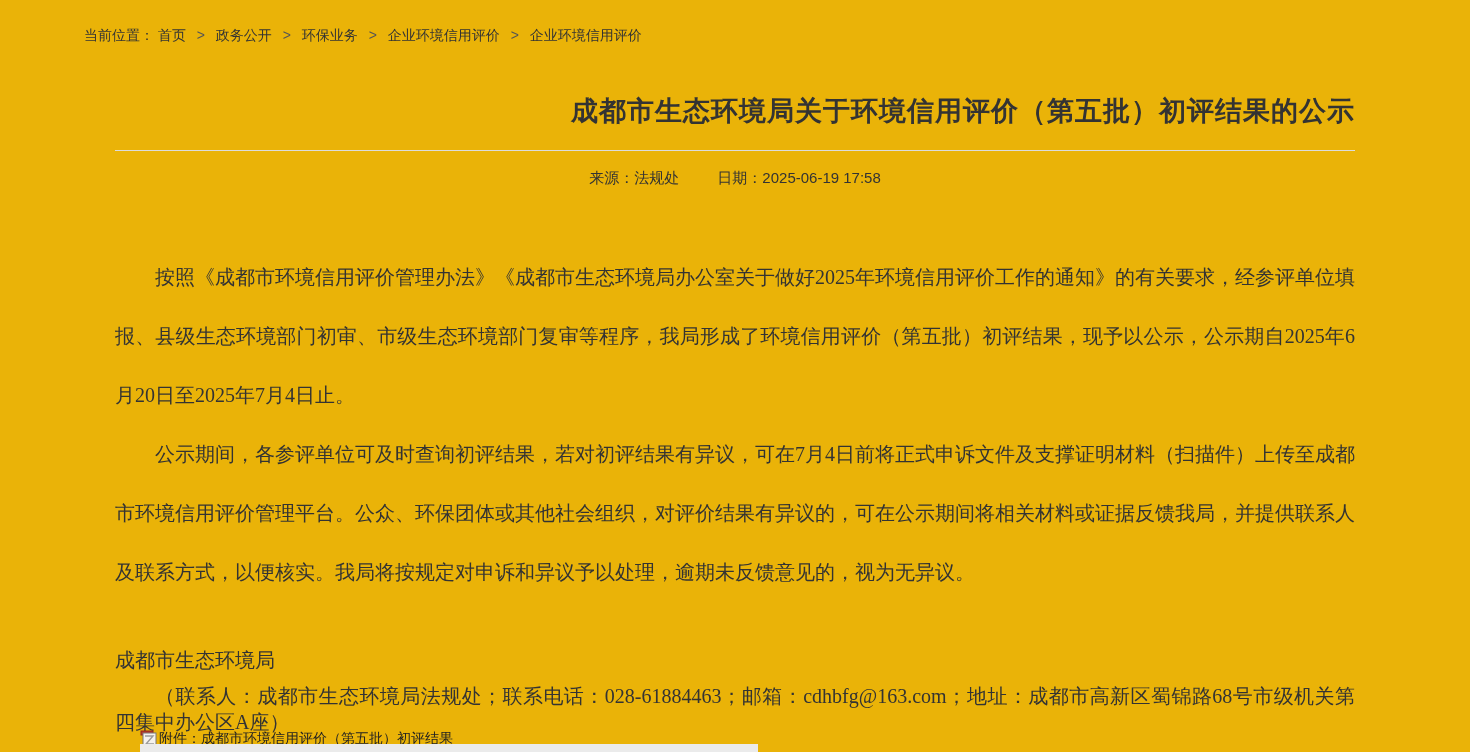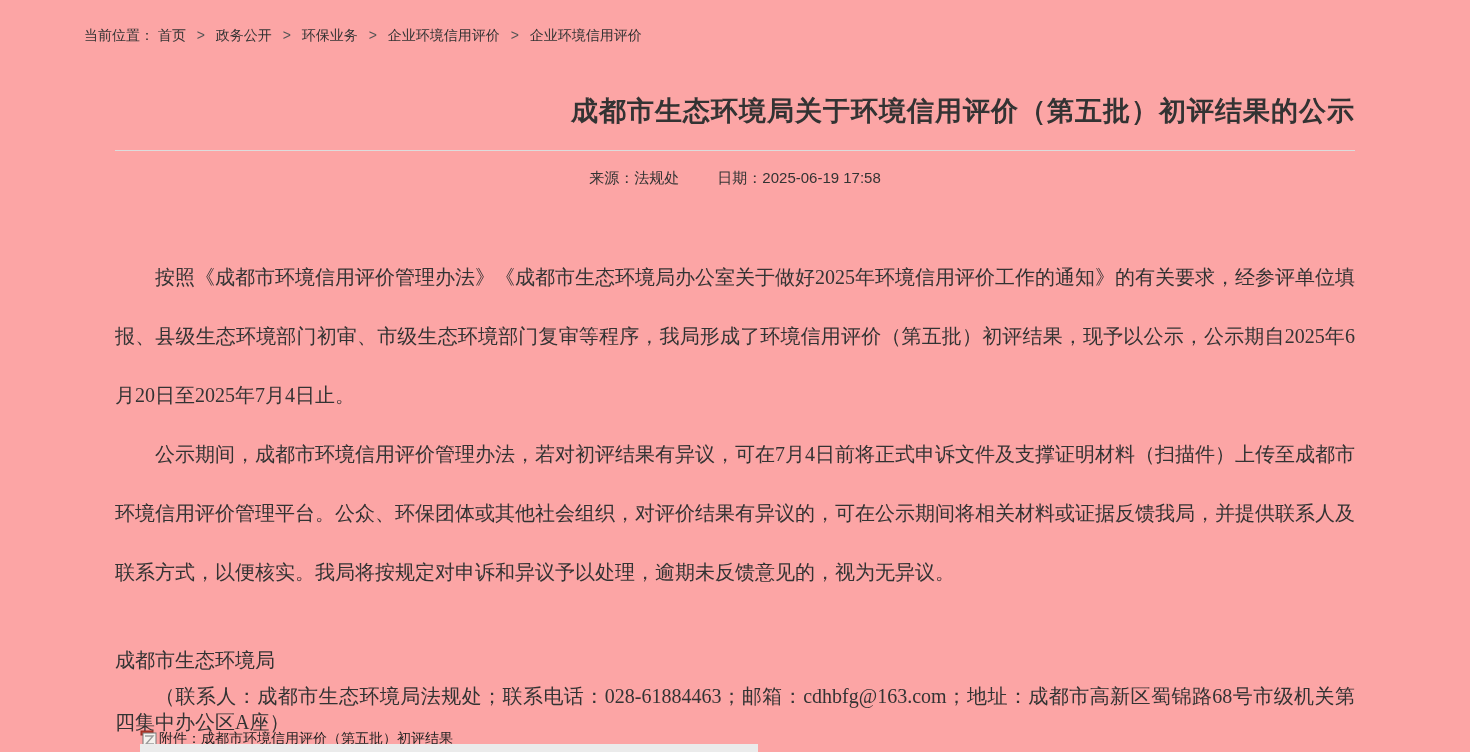--- a/index.html
+++ b/index.html
@@ -4,21 +4,21 @@
 <style>
   * { margin: 0; padding: 0; box-sizing: border-box; }
   html, body {
     width: 1470px;
     height: 752px;
     background: #ffffff;
     font-family: "Liberation Sans", "DejaVu Sans", sans-serif;
     color: #333333;
     overflow: hidden;
   }
-  .page { position: relative; width: 1470px; height: 752px; background: #fca5a5; }
+  .page { position: relative; width: 1470px; height: 752px; background: #eab308; }
 
   
   .breadcrumb {
     position: absolute;
     left: 84px;
     top: 27px;
     font-size: 14px;
     color: #333333;
     white-space: nowrap;
   }
@@ -151,21 +151,21 @@
 
     <hr class="title-divider">
 
     <div class="article-meta">
       <span class="meta-source">来源：法规处</span>
       <span class="meta-date">日期：2025-06-19 17:58</span>
     </div>
 
     <div class="article-body">
       <p>按照《成都市环境信用评价管理办法》《成都市生态环境局办公室关于做好2025年环境信用评价工作的通知》的有关要求，经参评单位填报、县级生态环境部门初审、市级生态环境部门复审等程序，我局形成了环境信用评价（第五批）初评结果，现予以公示，公示期自2025年6月20日至2025年7月4日止。</p>
-      <p>公示期间，成都市环境信用评价管理办法，若对初评结果有异议，可在7月4日前将正式申诉文件及支撑证明材料（扫描件）上传至成都市环境信用评价管理平台。公众、环保团体或其他社会组织，对评价结果有异议的，可在公示期间将相关材料或证据反馈我局，并提供联系人及联系方式，以便核实。我局将按规定对申诉和异议予以处理，逾期未反馈意见的，视为无异议。</p>
+      <p>公示期间，各参评单位可及时查询初评结果，若对初评结果有异议，可在7月4日前将正式申诉文件及支撑证明材料（扫描件）上传至成都市环境信用评价管理平台。公众、环保团体或其他社会组织，对评价结果有异议的，可在公示期间将相关材料或证据反馈我局，并提供联系人及联系方式，以便核实。我局将按规定对申诉和异议予以处理，逾期未反馈意见的，视为无异议。</p>
     </div>
 
     <div class="signature">
       <div class="sig-org">成都市生态环境局</div>
     </div>
 
     <div class="contact">（联系人：成都市生态环境局法规处；联系电话：028-61884463；邮箱：cdhbfg@163.com；地址：成都市高新区蜀锦路68号市级机关第四集中办公区A座）</div>
 
   </div>
 

